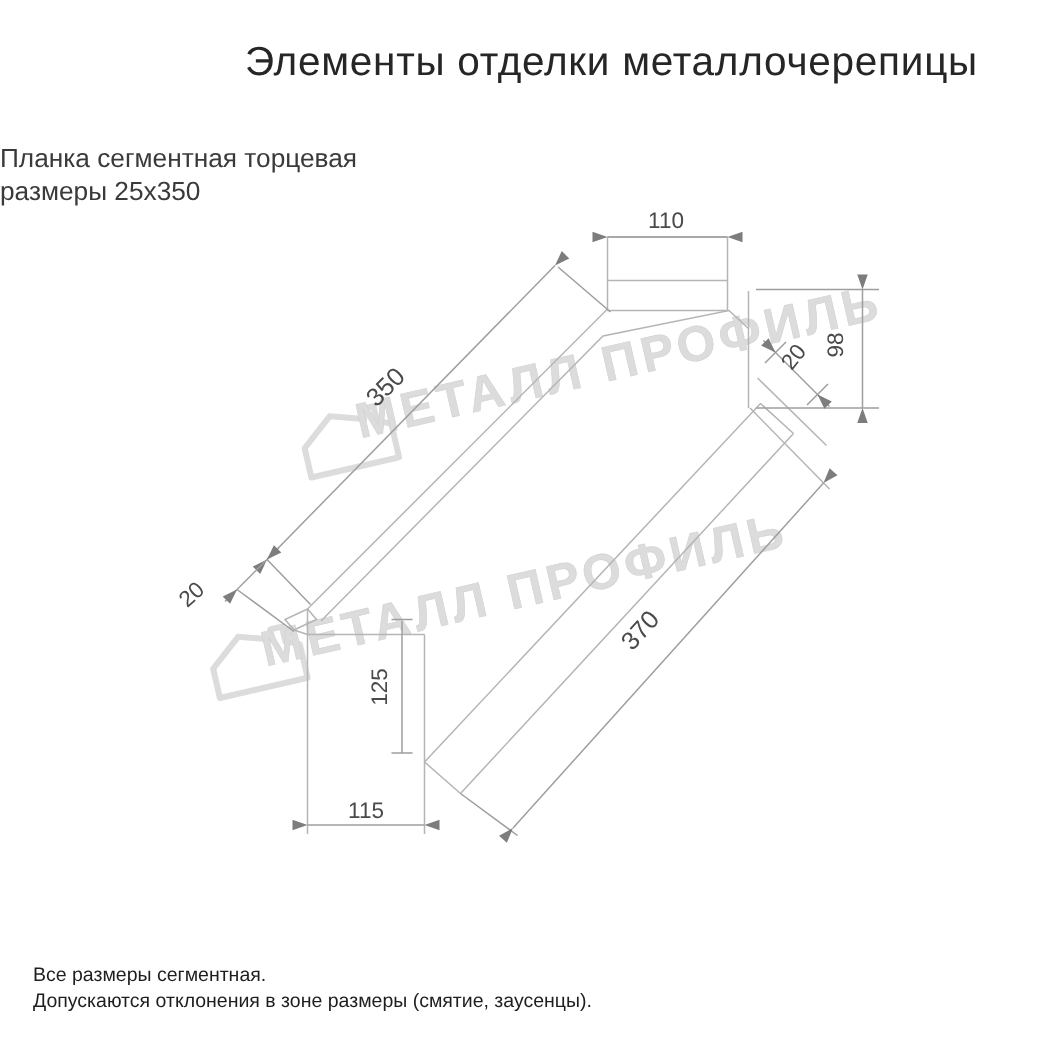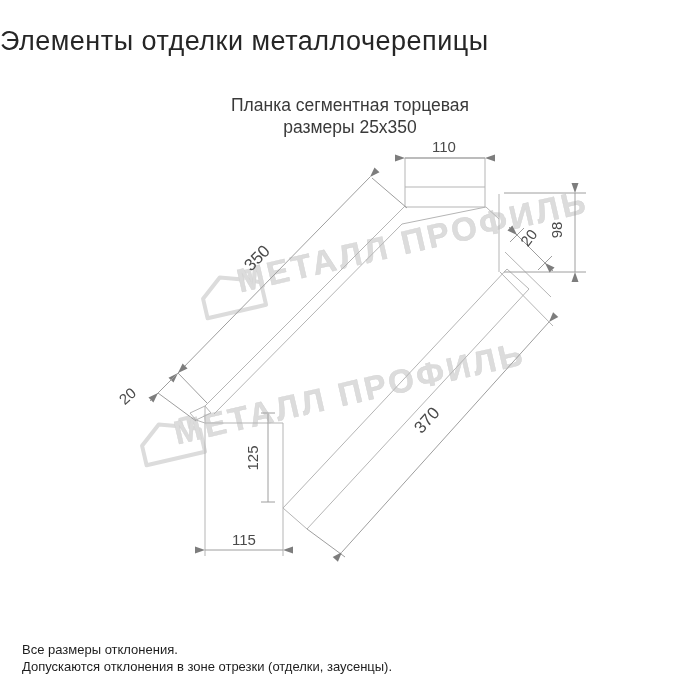--- a/index.html
+++ b/index.html
@@ -1,19 +1,19 @@
 <!DOCTYPE html>
 <html><head>
 <meta charset="utf-8">
 <style>
   html,body{margin:0;padding:0;background:#fff;}
   body{width:700px;height:700px;position:relative;font-family:"Liberation Sans", sans-serif;overflow:hidden;}
-  .page-title{position:absolute;top:26px;left:0;width:652px;text-align:left;
+  .page-title{position:absolute;top:26px;left:0;width:652px;text-align:right;
     font-size:27px;color:#262626;letter-spacing:.5px;}
-  .drawing-subtitle{position:absolute;top:94px;left:0;width:700px;text-align:center;
+  .drawing-subtitle{position:absolute;top:94px;left:0;width:700px;text-align:left;
     font-size:17.5px;line-height:22px;color:#3a3a3a;}
   .footer{position:absolute;left:22px;font-size:13px;color:#1e1e1e;}
   .footer.l1{top:642px;}
   .footer.l2{top:659px;}
   svg{position:absolute;left:0;top:0;}
   .partline{stroke:#b5b5b5;stroke-width:1;fill:none;}
   .dimline{stroke:#9e9e9e;stroke-width:1;fill:none;}
   .dimtext{fill:#4a4a4a;font-size:15px;font-family:"Liberation Sans",sans-serif;}
   .dimtext.big{font-size:17px;}
   .wm{fill:#dcdcdc;stroke:#d2d2d2;stroke-width:.4;font-weight:bold;font-size:33px;
@@ -96,14 +96,14 @@
   <text class="dimtext" text-anchor="middle" x="444" y="152">110</text>
   <text class="dimtext big" text-anchor="middle" transform="translate(261,262) rotate(-45)">350</text>
   <text class="dimtext" text-anchor="middle" transform="translate(131,400) rotate(-42)">20</text>
   <text class="dimtext" text-anchor="middle" transform="translate(258,458) rotate(-90)">125</text>
   <text class="dimtext" text-anchor="middle" x="244" y="545">115</text>
   <text class="dimtext big" text-anchor="middle" transform="translate(431,424) rotate(-48)">370</text>
   <text class="dimtext" text-anchor="middle" transform="translate(562,230) rotate(-90)">98</text>
   <text class="dimtext" text-anchor="middle" transform="translate(533,241) rotate(-52)">20</text>
 </svg>
 
-<div class="footer l1">Все размеры отклонения.</div>
-<div class="footer l2">Допускаются отклонения в зоне отрезки (отделки, заусенцы).</div>
+<div class="footer l1">Все размеры сегментная.</div>
+<div class="footer l2">Допускаются отклонения в зоне размеры (смятие, заусенцы).</div>
 
 </body></html>

